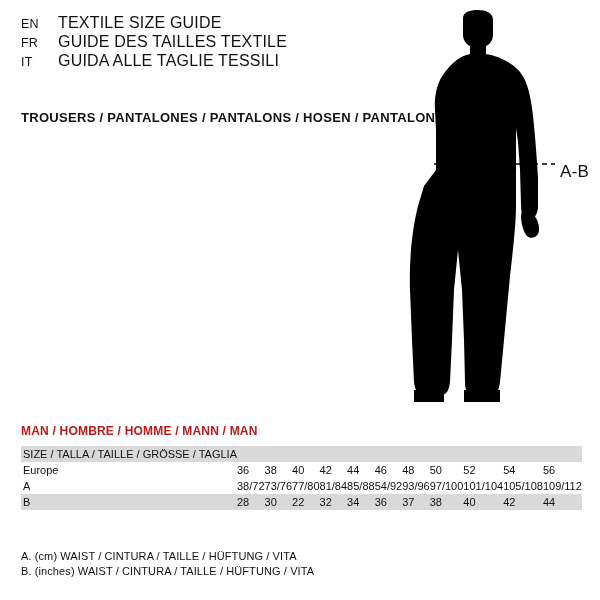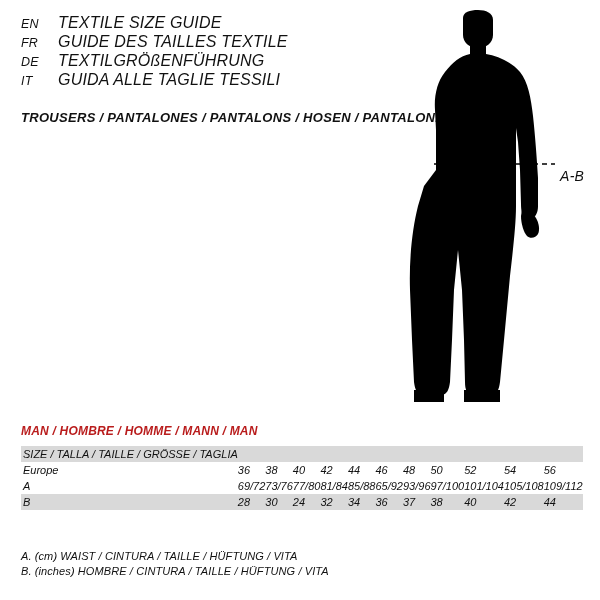--- a/index.html
+++ b/index.html
@@ -12,21 +12,20 @@
     background: #ffffff;
     font-family: "Liberation Sans", sans-serif;
     color: #1a1a1a;
     position: relative;
     overflow: hidden;
   }
   .page {
     position: relative;
     width: 512px;
     height: 600px;
-    font-style: italic;
   }
 
   
   .lang-block {
     position: absolute;
     left: 21px;
     top: 14px;
     width: 340px;
   }
   .lang-row {
@@ -64,22 +63,22 @@
     top: 10px;
     width: 190px;
     height: 400px;
   }
   .figure-svg {
     display: block;
   }
   .ab-label {
     position: absolute;
     left: 160px;
-    top: 158px;
-    font-size: 14px;
+    top: 152px;
+    font-size: 17px;
     color: #111;
     letter-spacing: 0.3px;
   }
 
   
   .table-section {
     position: absolute;
     left: 21px;
     top: 424px;
     width: 560px;
@@ -137,24 +136,20 @@
 <div class="page">
 
   <div class="lang-block">
     <div class="lang-row">
       <span class="lang-code">EN</span>
       <span class="lang-text">TEXTILE SIZE GUIDE</span>
     </div>
     <div class="lang-row">
       <span class="lang-code">FR</span>
       <span class="lang-text">GUIDE DES TAILLES TEXTILE</span>
-    </div>
-    <div class="lang-row">
-      <span class="lang-code">DE</span>
-      <span class="lang-text">TEXTILGRÖßENFÜHRUNG</span>
     </div>
     <div class="lang-row">
       <span class="lang-code">IT</span>
       <span class="lang-text">GUIDA ALLE TAGLIE TESSILI</span>
     </div>
   </div>
 
   <div class="category-title">TROUSERS / PANTALONES / PANTALONS / HOSEN / PANTALONI</div>
 
   <div class="figure-wrap">
@@ -203,48 +198,48 @@
           <td class="cell">44</td>
           <td class="cell">46</td>
           <td class="cell">48</td>
           <td class="cell">50</td>
           <td class="cell">52</td>
           <td class="cell">54</td>
           <td class="cell">56</td>
         </tr>
         <tr>
           <td class="col-label">A</td>
-          <td class="cell">69/72</td>
+          <td class="cell">38/72</td>
           <td class="cell">73/76</td>
           <td class="cell">77/80</td>
           <td class="cell">81/84</td>
           <td class="cell">85/88</td>
-          <td class="cell">65/92</td>
+          <td class="cell">54/92</td>
           <td class="cell">93/96</td>
           <td class="cell">97/100</td>
           <td class="cell">101/104</td>
           <td class="cell">105/108</td>
           <td class="cell">109/112</td>
         </tr>
         <tr class="shaded">
           <td class="col-label">B</td>
           <td class="cell">28</td>
           <td class="cell">30</td>
-          <td class="cell">24</td>
+          <td class="cell">22</td>
           <td class="cell">32</td>
           <td class="cell">34</td>
           <td class="cell">36</td>
           <td class="cell">37</td>
           <td class="cell">38</td>
           <td class="cell">40</td>
           <td class="cell">42</td>
           <td class="cell">44</td>
         </tr>
       </tbody>
     </table>
   </div>
 
   <div class="footnotes">
     <div>A. (cm) WAIST / CINTURA / TAILLE / HÜFTUNG / VITA</div>
-    <div>B. (inches) HOMBRE / CINTURA / TAILLE / HÜFTUNG / VITA</div>
+    <div>B. (inches) WAIST / CINTURA / TAILLE / HÜFTUNG / VITA</div>
   </div>
 
 </div>
 
 </body></html>

